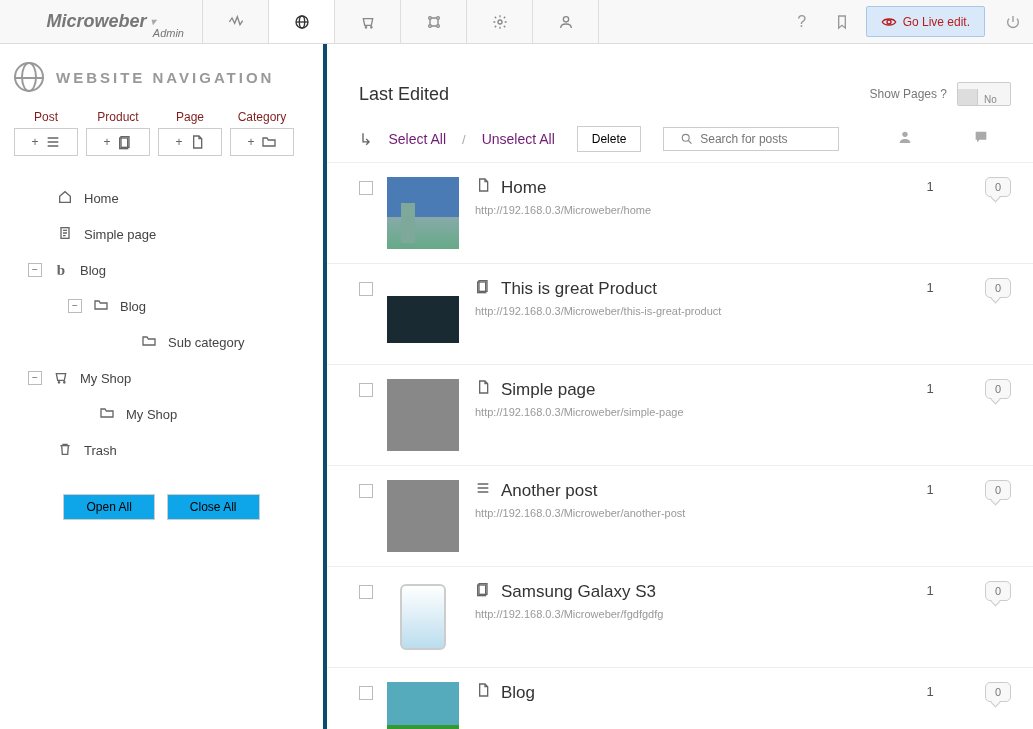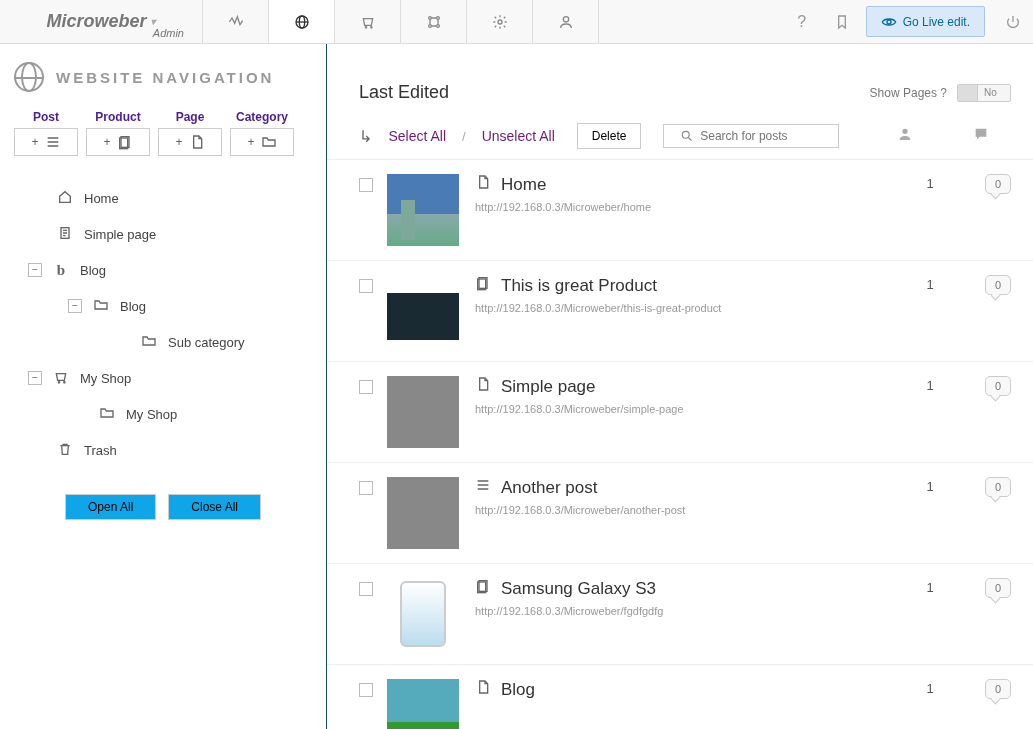--- a/index.html
+++ b/index.html
@@ -6,56 +6,56 @@
 body { font-family: Arial, Helvetica, sans-serif; font-size: 13px; color: #333; background: #fff; width: 1033px; height: 729px; overflow: hidden; }
 
 
 .topbar { height: 44px; border-bottom: 1px solid #ddd; background: #f8f8f8; display: flex; align-items: stretch; }
 .brand { width: 203px; display: flex; align-items: center; justify-content: center; font-style: italic; font-weight: bold; font-size: 18px; color: #777; position: relative; border-right: 1px solid #ddd; }
 .brand .admin { position: absolute; right: 18px; bottom: 4px; font-size: 11px; font-style: italic; font-weight: normal; }
 .tbtn { width: 66px; border-right: 1px solid #ddd; display: flex; align-items: center; justify-content: center; color: #888; font-size: 18px; cursor: pointer; }
 .tbtn.active { background: #fff; color: #333; }
 .topbar .spacer { flex: 1; }
 .ticon { width: 40px; display: flex; align-items: center; justify-content: center; color: #999; font-size: 16px; cursor: pointer; }
-.golive { margin: 6px 8px 6px 4px; background: #d9e9f9; border: 1px solid #a9c8e8; color: #0369a1; padding: 0 14px; display: flex; align-items: center; font-size: 12px; border-radius: 2px; cursor: pointer; }
+.golive { margin: 6px 8px 6px 4px; background: #d9e9f9; border: 1px solid #a9c8e8; color: #b91c1c; padding: 0 14px; display: flex; align-items: center; font-size: 12px; border-radius: 2px; cursor: pointer; }
 
 
 .wrap { display: flex; height: calc(729px - 44px); }
-.sidebar { width: 327px; border-right: 1px solid #0c4a6e; padding: 18px 14px 0 14px; }
+.sidebar { width: 327px; border-right: 4px solid #0c4a6e; padding: 18px 14px 0 14px; }
 .main { flex: 1; padding: 0; }
 
 
 .side-title { display: flex; align-items: center; gap: 12px; color: #999; letter-spacing: 3px; font-weight: bold; font-size: 15px; margin-bottom: 18px; }
 .globe-lg { width: 30px; height: 30px; border: 2px solid #999; border-radius: 50%; position: relative; }
 .globe-lg::before { content: ""; position: absolute; left: 50%; top: -2px; bottom: -2px; width: 12px; border: 2px solid #999; border-radius: 50%; transform: translateX(-50%); }
 .globe-lg::after { content: ""; position: absolute; left: -2px; right: -2px; top: 50%; height: 2px; background: #999; }
 
 
 .addrow { display: flex; gap: 8px; margin-bottom: 24px; }
 .addcol { text-align: center; }
-.addlabel { font-size: 12px; color: #4c1d95; margin-bottom: 4px; font-weight: bold; }
+.addlabel { font-size: 12px; color: #7f1d1d; margin-bottom: 4px; }
 .addbtn { width: 64px; height: 28px; border: 1px solid #ccc; background: #fff; display: flex; align-items: center; justify-content: center; gap: 6px; cursor: pointer; font-size: 12px; color: #666; }
 
 
 .tree { font-size: 13px; color: #444; }
 .tree-row { display: flex; align-items: center; height: 36px; cursor: pointer; }
 .exp { width: 14px; height: 14px; border: 1px solid #bbb; display: flex; align-items: center; justify-content: center; font-size: 10px; line-height: 1; margin-right: 8px; background: #fff; color: #666; }
 .tic { width: 22px; text-align: center; color: #666; font-size: 15px; }
 .tlabel { margin-left: 8px; }
 .indent1 { padding-left: 40px; }
 .indent2 { padding-left: 82px; }
 .indent3 { padding-left: 124px; }
 .treebtns { display: flex; gap: 12px; justify-content: center; margin-top: 26px; }
 .treebtn { border: 1px solid #ccc; background: #0ea5e9; padding: 5px 22px; font-size: 12px; cursor: pointer; }
 
 
 .mainhead { display: flex; align-items: center; justify-content: space-between; padding: 38px 22px 16px 32px; }
 .mainhead h2 { font-size: 18px; font-weight: normal; color: #333; }
 .showpages { display: flex; align-items: center; gap: 10px; font-size: 12px; color: #777; }
-.toggle { width: 54px; height: 18px; border: 1px solid #ccc; border-radius: 2px; display: flex; align-items: center; font-size: 10px; color: #888; position: relative; background: #f5f5f5; }
+.toggle { width: 54px; height: 24px; border: 1px solid #ccc; border-radius: 2px; display: flex; align-items: flex-end; font-size: 10px; color: #888; position: relative; background: #f5f5f5; }
 .toggle .knob { width: 20px; height: 16px; background: #ddd; border-right: 1px solid #ccc; }
 .toggle .no { margin-left: 6px; }
 
 
 .listbar { display: flex; align-items: center; gap: 16px; padding: 4px 22px 10px 32px; border-bottom: 1px solid #eee; }
 .arrow-dl { font-size: 16px; color: #666; }
 .lnk { color: #701a75; font-size: 14px; cursor: pointer; }
 .sep { color: #aaa; }
 .delbtn { border: 1px solid #ccc; background: #fff; padding: 5px 14px; font-size: 12px; cursor: pointer; margin-left: 6px; }
 .search { display: flex; align-items: center; border: 1px solid #ccc; padding: 3px 16px; width: 176px; margin-left: 6px; }

